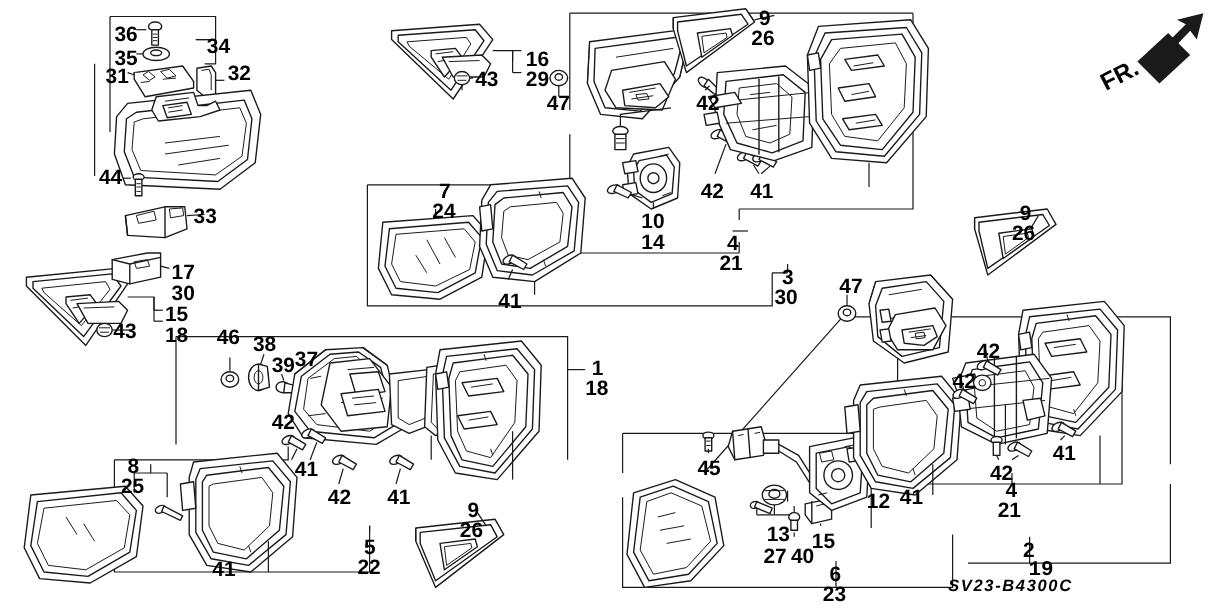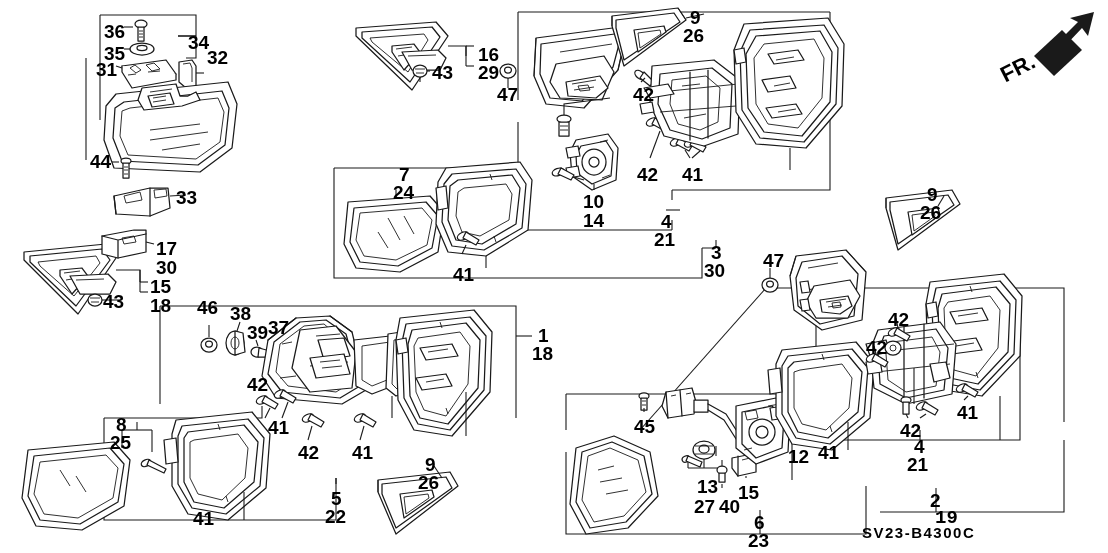--- a/index.html
+++ b/index.html
@@ -2,21 +2,21 @@
 <html><head>
 <meta charset="utf-8">
 <style>
   html,body{margin:0;padding:0;background:#ffffff;}
   body{width:1108px;height:553px;overflow:hidden;font-family:"Liberation Sans",sans-serif;}
   #diagram-root{position:relative;width:1108px;height:452px;background:#fff;}
   svg.layer{position:absolute;left:0;top:0;width:1108px;height:553px;}
   .lbl{position:absolute;font-family:"Liberation Sans",sans-serif;font-weight:bold;color:#000;
        font-size:19px;line-height:19px;white-space:pre;letter-spacing:0px;}
   .code{position:absolute;font-family:"Liberation Sans",sans-serif;font-weight:bold;font-size:15px;
-        letter-spacing:1.5px;color:#000;}
+        letter-spacing:1.5px;color:#000;font-style:italic;}
   .fr{position:absolute;font-family:"Liberation Sans",sans-serif;font-weight:bold;font-size:22px;
       color:#000;transform:rotate(-27deg);transform-origin:left bottom;}
 </style>
 </head>
 <body>
 
 <div id="diagram-root">
 
   <svg class="layer" viewBox="0 0 1108 553">
     <defs>
@@ -581,21 +581,21 @@
       <path class="blk" d="M1040 60 L1078 22 L1070 18 L1094 12 L1088 36 L1082 28 L1046 66 Z"></path>
       <path class="blk" d="M1034 56 L1062 30 L1082 50 L1054 76 Z"></path>
     </g>
   </svg>
 
   <div>
     <div class="lbl" style="left:104px;top:22px;">36</div>
     <div class="lbl" style="left:104px;top:44px;">35</div>
     <div class="lbl" style="left:96px;top:60px;">31</div>
     <div class="lbl" style="left:188px;top:33px;">34</div>
-    <div class="lbl" style="left:207px;top:48px;">32</div>
+    <div class="lbl" style="left:207px;top:58px;">32</div>
     <div class="lbl" style="left:90px;top:152px;">44</div>
     <div class="lbl" style="left:176px;top:188px;">33</div>
 
     <div class="lbl" style="left:478px;top:45px;">16</div>
     <div class="lbl" style="left:478px;top:63px;">29</div>
     <div class="lbl" style="left:432px;top:63px;">43</div>
     <div class="lbl" style="left:497px;top:85px;">47</div>
 
     <div class="lbl" style="left:690px;top:8px;">9</div>
     <div class="lbl" style="left:683px;top:26px;">26</div>

